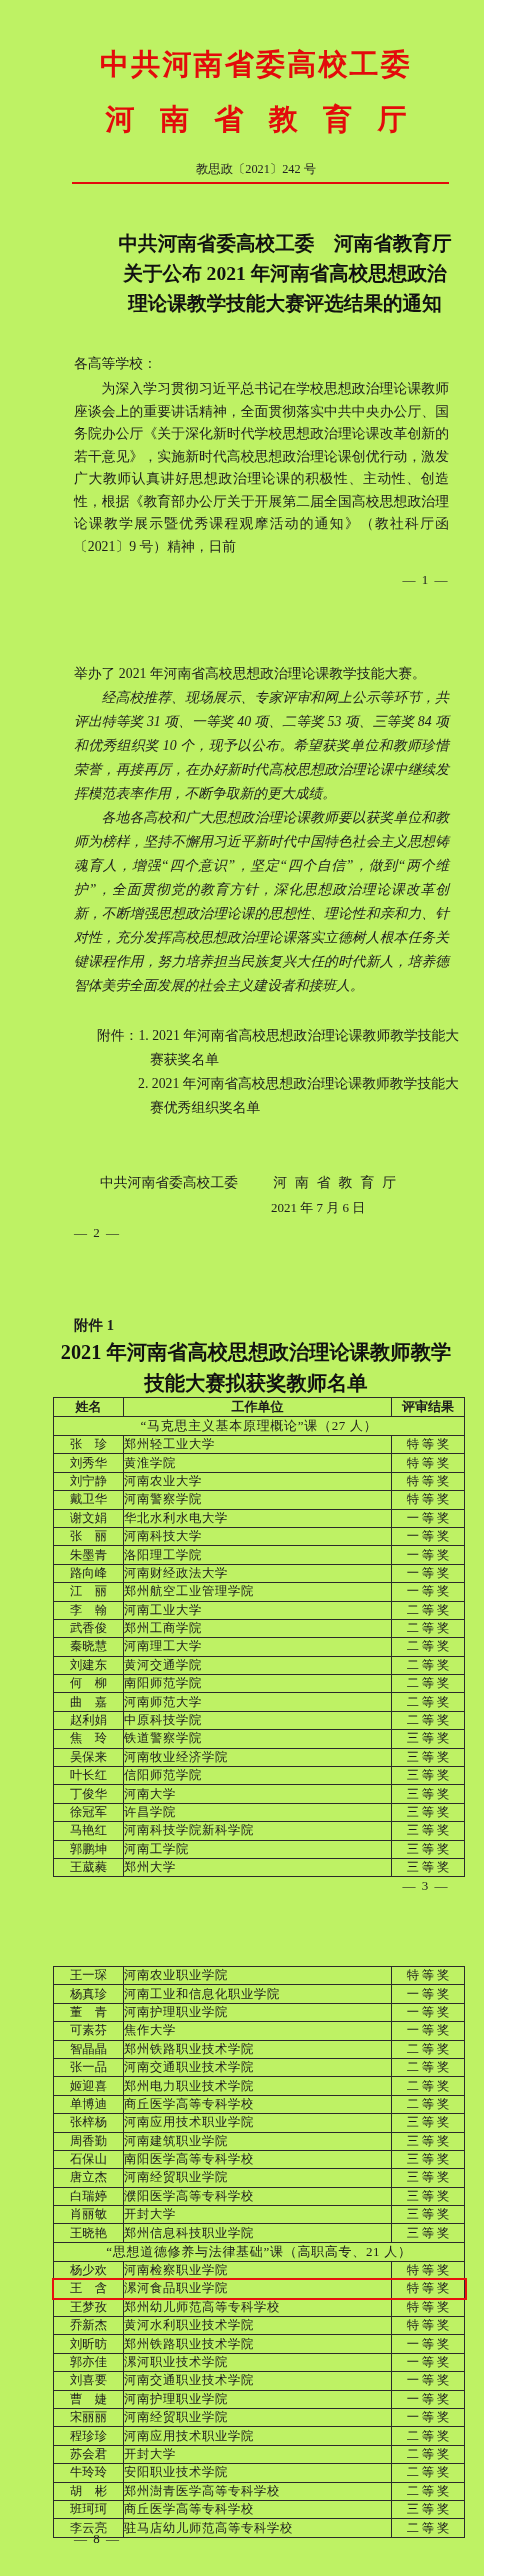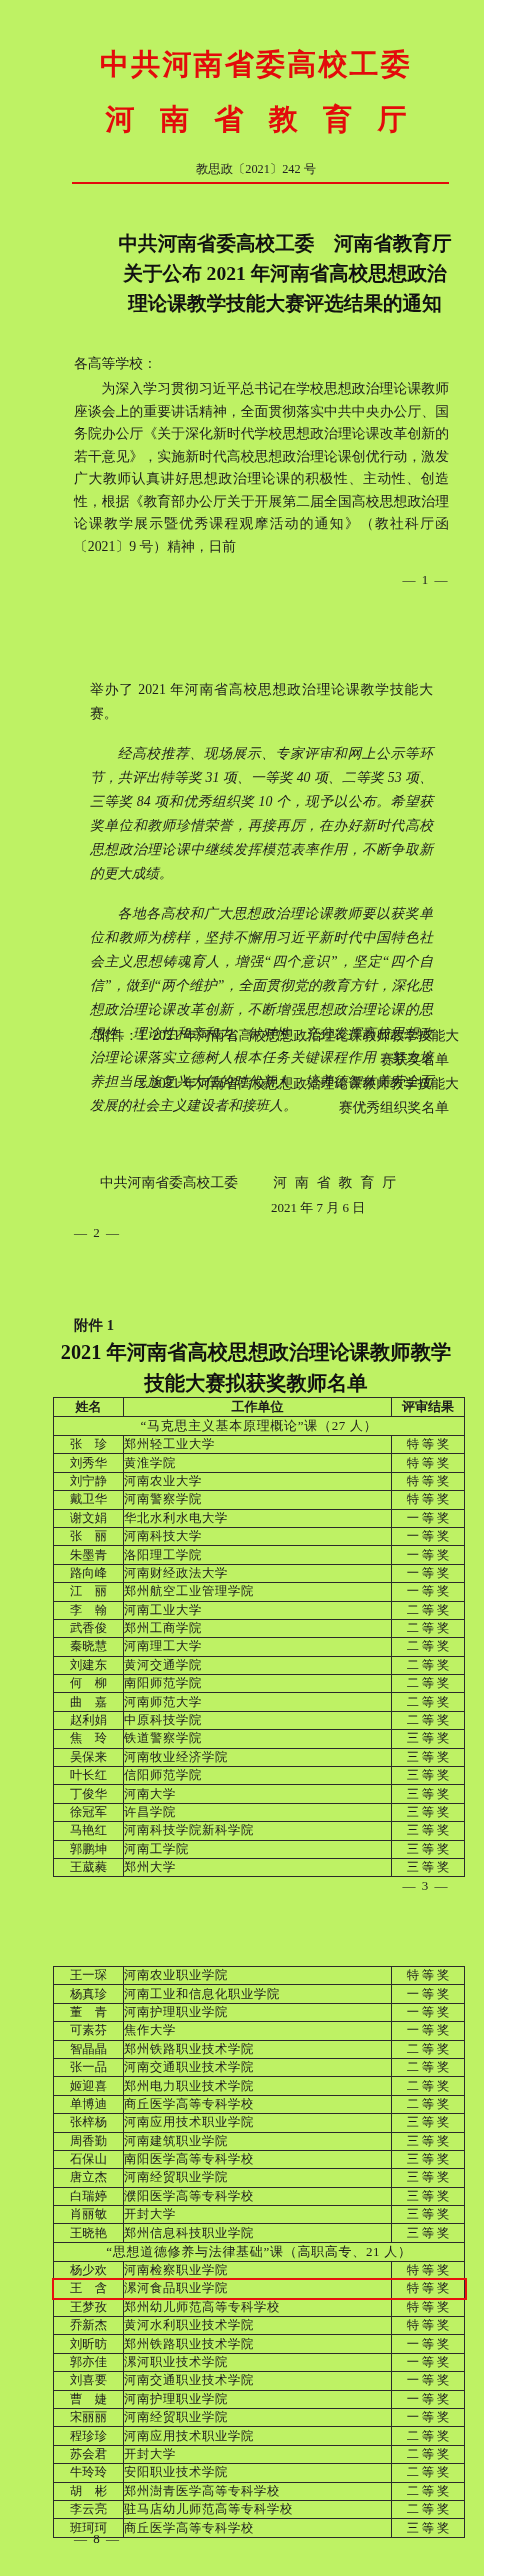--- a/index.html
+++ b/index.html
@@ -14,23 +14,23 @@
   .docnum{top:161px;left:0;width:512px;text-align:center;font-size:12.3px;color:#222;}
   .redrule{top:182px;left:72px;width:377px;height:2.2px;background:#e30b0b;}
   
   .ntitle{top:229px;left:0;width:512px;text-align:center;font-size:19.6px;font-weight:bold;
           line-height:30px;color:#111;margin-left:29px;}
   
   .bodyblock{left:74px;width:375px;font-size:13.8px;color:#1c1c1c;}
   .salut{top:353px;line-height:22.5px;}
   .p1{top:378px;line-height:22.5px;text-align:justify;text-indent:27.6px;}
   .page2{top:662px;line-height:24px;}
-  .page2 p{margin:16px;text-align:justify;}
+  .page2 p{margin:0;text-align:justify;}
   .page2 p.ind{text-indent:27.6px;font-style:italic;}
-  .attach{top:1024px;line-height:24px;text-align:right;}
+  .attach{top:1024px;line-height:24px;}
   .attach div{white-space:nowrap;}
   .sig{top:1170px;line-height:25.4px;}
   .sigline{display:flex;justify-content:space-between;margin-left:26px;margin-right:53px;}
   .signer-r{letter-spacing:8px;margin-right:-8px;}
   .sigdate{margin-left:197px;font-size:13px;}
   
   .pnum{font-size:13px;color:#222;letter-spacing:1.5px;}
   .pn-right{text-align:right;}
   .pn1{top:572px;}
   .pn2{top:1225px;}
@@ -388,28 +388,28 @@
           <td class="c-name">牛玲玲</td>
           <td class="c-unit">安阳职业技术学院</td>
           <td class="c-award">二等奖</td>
         </tr>
         <tr>
           <td class="c-name">胡  彬</td>
           <td class="c-unit">郑州澍青医学高等专科学校</td>
           <td class="c-award">二等奖</td>
         </tr>
         <tr>
+          <td class="c-name">班珂珂</td>
+          <td class="c-unit">商丘医学高等专科学校</td>
+          <td class="c-award">三等奖</td>
+        </tr>
+        <tr>
           <td class="c-name">李云亮</td>
           <td class="c-unit">驻马店幼儿师范高等专科学校</td>
           <td class="c-award">二等奖</td>
         </tr>
-        <tr>
-          <td class="c-name">班珂珂</td>
-          <td class="c-unit">商丘医学高等专科学校</td>
-          <td class="c-award">三等奖</td>
-        </tr>
       </tbody>
   </table>
 
   <div class="abs bodyblock pnum pn8">— 8 —</div>
 
 </div>
 
 
 </body></html>

